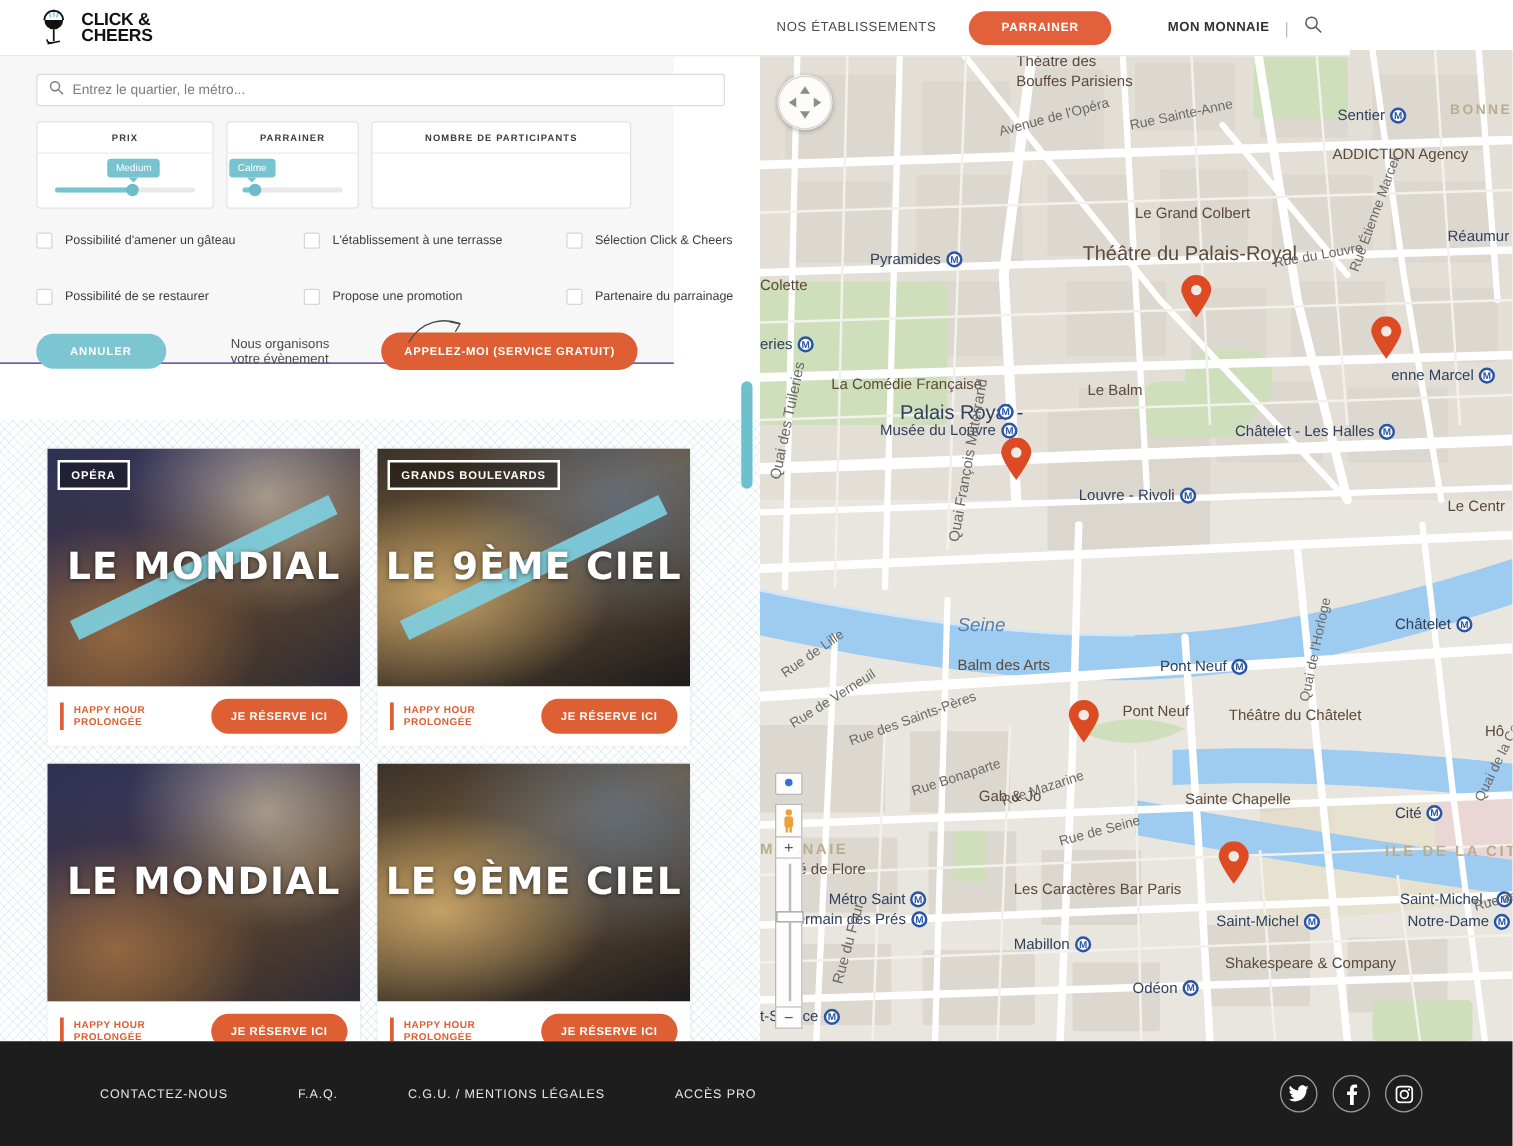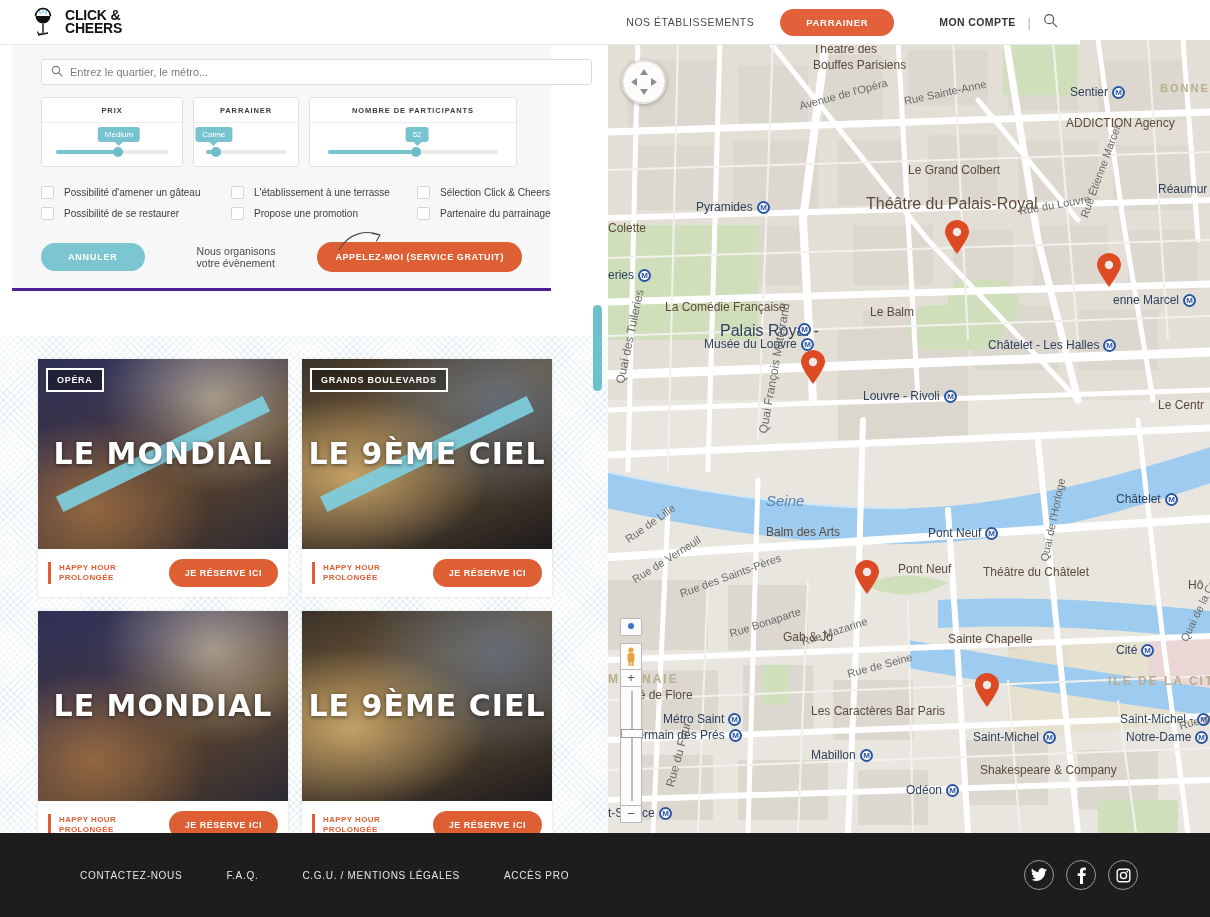--- a/index.html
+++ b/index.html
@@ -34,22 +34,22 @@
   #mon-compte { margin-left: 45px; font-weight: bold; color: #333; font-size: 10.5px; letter-spacing: 0.4px; }
   .nav-sep { margin: 0 12px; color: #bbb; font-size: 13px; }
   #header-search-icon { cursor: pointer; display: block; }
 
   
   #left-panel {
     position: absolute; top: 45px; left: 0; width: 608px; height: 788px;
     background: #fff; overflow: hidden;
   }
   #filter-box {
-    width: 539px; background: #f7f7f7; border-bottom: 3px solid #4c1d95;
-    padding: 14px 29px 0 29px; height: 246px; position: relative; margin-left: 12px;
+    width: 539px; background: #f7f7f7; border-bottom: 1px solid #4c1d95;
+    padding: 14px 29px 0 29px; height: 246px; position: relative;
   }
   #search-field {
     width: 551px; height: 26px; background: #fff; border: 1px solid #dcdcdc; border-radius: 3px;
     display: flex; align-items: center; padding: 0 9px;
   }
   #search-field input {
     border: none; outline: none; font-size: 11px; color: #555; width: 100%;
     font-family: "Liberation Sans", sans-serif; background: transparent; margin-left: 7px;
   }
   #search-field input::placeholder { color: #7c7c7c; }
@@ -78,21 +78,21 @@
     position: absolute; bottom: 9px; height: 4px; border-radius: 2px; background: #e9e9e9;
   }
   .slider-fill { position: absolute; left: 0; top: 0; height: 4px; border-radius: 2px; background: #77c3cf; }
   .slider-knob {
     position: absolute; top: -3px; width: 10px; height: 10px; border-radius: 50%;
     background: #6cbcc9; transform: translateX(-50%); cursor: pointer;
   }
 
   #checkbox-grid {
     display: grid; grid-template-columns: 190px 186px 175px; grid-auto-rows: 21px;
-    margin-top: 15px; column-gap: 0;
+    margin-top: 15px; column-gap: 0; gap: 24px;
   }
   .cb-item { display: flex; align-items: center; cursor: pointer; }
   .cb-box {
     width: 13px; height: 13px; border: 1px solid #d6d6d6; background: #fff; border-radius: 2px;
     flex: 0 0 13px;
   }
   .cb-label { font-size: 10px; color: #3d3d3d; margin-left: 10px; white-space: nowrap; }
 
   #action-row { display: flex; align-items: center; margin-top: 18px; position: relative; }
   #annuler-btn {
@@ -211,21 +211,21 @@
   #zoom-slider-handle {
     position: absolute; left: 0; top: 42px; width: 22px; height: 9px;
     background: #fdfdfd; border: 1px solid #9a9a9a; cursor: pointer;
   }
 
   
   #footer {
     position: absolute; top: 833px; left: 0; width: 1210px; height: 84px;
     background: #1d1d1d; display: flex; align-items: center;
   }
-  #footer-links { display: flex; align-items: center; margin-left: 80px; gap: 0; }
+  #footer-links { display: flex; align-items: center; margin-left: 80px; gap: 12px; }
   .footer-link {
     color: #e6e6e6; font-size: 10px; letter-spacing: 0.7px; text-decoration: none; cursor: pointer;
     margin-right: 44px; white-space: nowrap;
   }
   #social { margin-left: auto; margin-right: 72px; display: flex; gap: 12px; }
   .social-circle {
     width: 30px; height: 30px; border-radius: 50%; border: 1px solid #9a9a9a;
     display: flex; align-items: center; justify-content: center; cursor: pointer;
   }
 </style>
@@ -245,21 +245,21 @@
       </svg>
     </span>
     <span class="logo-text">
       <span>CLICK &amp;</span><br>
       <span>CHEERS</span>
     </span>
   </div>
   <div id="header-right">
     <a class="nav-link">NOS ÉTABLISSEMENTS</a>
     <button id="parrainer-btn">PARRAINER</button>
-    <a class="nav-link" id="mon-compte">MON COMPTE</a>
+    <a class="nav-link" id="mon-compte">MON MONNAIE</a>
     <span class="nav-sep">|</span>
     <span id="header-search-icon">
       <svg width="15" height="15" viewBox="0 0 15 15">
         <circle cx="6.2" cy="6.2" r="4.5" fill="none" stroke="#555" stroke-width="1.2"></circle>
         <path d="M9.6 9.6 L13.6 13.6" stroke="#555" stroke-width="1.2" stroke-linecap="round"></path>
       </svg>
     </span>
   </div>
 </div>
 
@@ -293,27 +293,20 @@
         <div class="slider-body">
           <div class="slider-bubble" style="left:19%">Calme</div>
           <div class="slider-track" style="left:12px; right:12px;">
             <div class="slider-fill" style="width:12%"></div>
             <div class="slider-knob" style="left:12%"></div>
           </div>
         </div>
       </div>
       <div class="slider-card w3">
         <div class="slider-title">NOMBRE DE PARTICIPANTS</div>
-        <div class="slider-body">
-          <div class="slider-bubble" style="left:52%">52</div>
-          <div class="slider-track" style="left:18px; right:18px;">
-            <div class="slider-fill" style="width:52%"></div>
-            <div class="slider-knob" style="left:52%"></div>
-          </div>
-        </div>
       </div>
     </div>
 
     <div id="checkbox-grid">
       <div class="cb-item">
         <span class="cb-box"></span>
         <span class="cb-label">Possibilité d'amener un gâteau</span>
       </div>
       <div class="cb-item">
         <span class="cb-box"></span>

